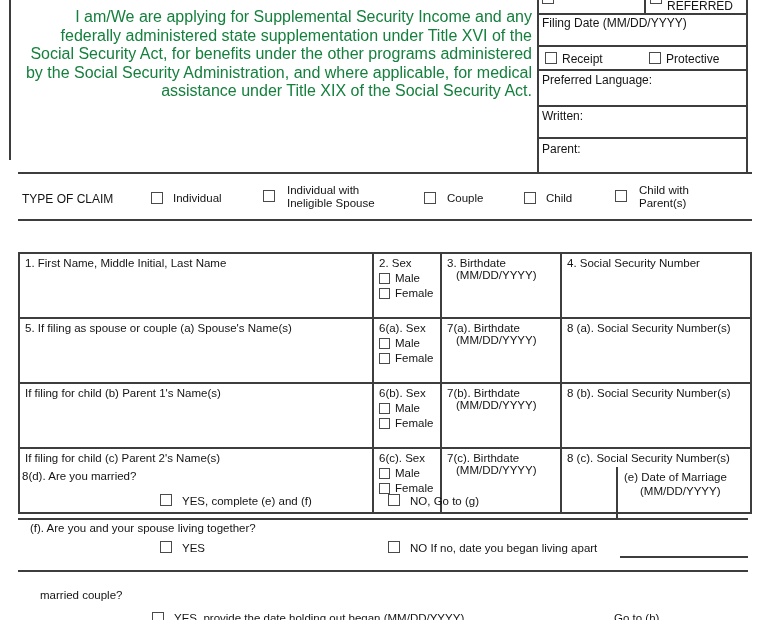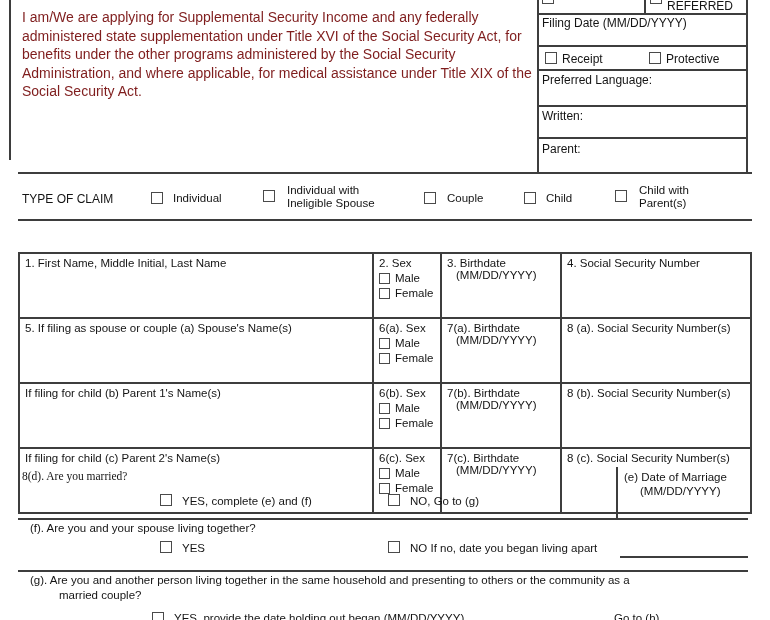--- a/index.html
+++ b/index.html
@@ -11,21 +11,21 @@
   .hline { position:absolute; height:2px; background:#3d3d3d; }
   .vline { position:absolute; width:2px; background:#3d3d3d; }
   .lbl { position:absolute; font-size:11.5px; white-space:nowrap; color:#141414; }
   .lbl12 { position:absolute; font-size:12px; white-space:nowrap; color:#141414; }
   .cb {
     position:absolute; width:12px; height:12px;
     border:1px solid #4a4a4a; background:#fff; box-sizing:border-box;
   }
   .intro {
     position:absolute; left:22px; top:8px; width:510px;
-    font-size:14px; line-height:18.6px; color:#7f1d1d;
+    font-size:16px; line-height:18.6px; color:#15803d;text-align:right;
   }
   .wrap2 { white-space:normal; line-height:13px; }
   .partHeader {
     position:absolute; left:18px; top:232px; width:734px;
     font-size:11px; font-weight:bold; white-space:nowrap; color:#000;
   }
   table.elig {
     position:absolute; left:18px; top:252px; width:732px;
     border-collapse:collapse; table-layout:fixed;
     font-size:11.5px;
@@ -188,21 +188,21 @@
       </td>
       <td>
         <span class="l1">7(c). Birthdate</span>
         <span class="bd2">(MM/DD/YYYY)</span>
       </td>
       <td><span>8 (c). Social Security Number(s)</span></td>
     </tr>
   </tbody>
     </table>
 
-  <span class="lbl" style="left:22px; top:470px;font-family:Liberation Serif, serif;">8(d). Are you married?</span>
+  <span class="lbl" style="left:22px; top:470px;">8(d). Are you married?</span>
   <span class="cb" style="left:160px; top:494px;"></span>
   <span class="lbl" style="left:182px; top:495px;">YES, complete (e) and (f)</span>
   <span class="cb" style="left:388px; top:494px;"></span>
   <span class="lbl" style="left:410px; top:495px;">NO, Go to (g)</span>
 
   <div class="vline" style="left:616px; top:467px; height:52px;"></div>
   <span class="lbl" style="left:624px; top:471px;">(e) Date of Marriage</span>
   <span class="lbl" style="left:640px; top:485px;">(MM/DD/YYYY)</span>
   <div class="field" style="left:620px; top:498px; width:126px; height:18px;"></div>
 
@@ -210,20 +210,19 @@
 
   <span class="lbl" style="left:30px; top:522px;">(f). Are you and your spouse living together?</span>
   <span class="cb" style="left:160px; top:541px;"></span>
   <span class="lbl" style="left:182px; top:542px;">YES</span>
   <span class="cb" style="left:388px; top:541px;"></span>
   <span class="lbl" style="left:410px; top:542px;">NO If no, date you began living apart</span>
   <div class="underline" style="left:620px; top:556px; width:128px;"></div>
 
   <div class="hline" style="left:18px; top:570px; width:730px;"></div>
 
-  <span class="lbl" style="left:30px; top:574px;">(g). Are you and another person living together in the same household and presenting to others or the community as a</span>
-  <span class="lbl" style="left:59px; top:589px;text-align:center;">married couple?</span>
+  <span class="lbl" style="left:40px; top:589px;text-align:center;">married couple?</span>
 
   <span class="cb" style="left:152px; top:612px;"></span>
   <span class="lbl" style="left:174px; top:612px;">YES, provide the date holding out began (MM/DD/YYYY)</span>
   <span class="lbl" style="left:614px; top:612px;">Go to (h)</span>
 
 </div>
 
 </body></html>

